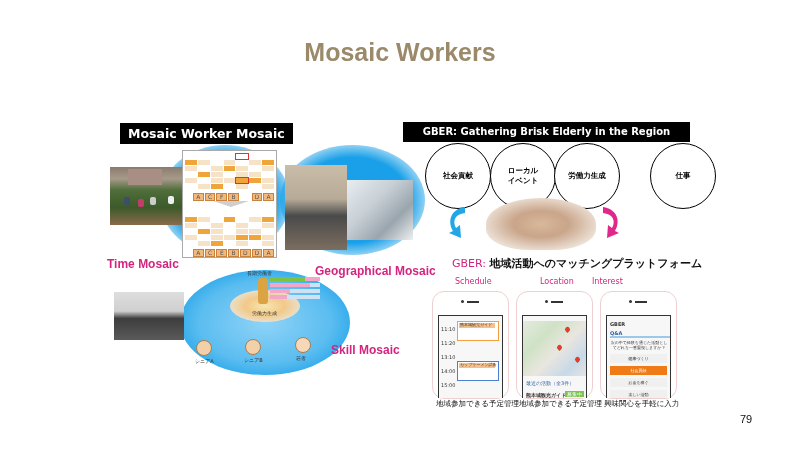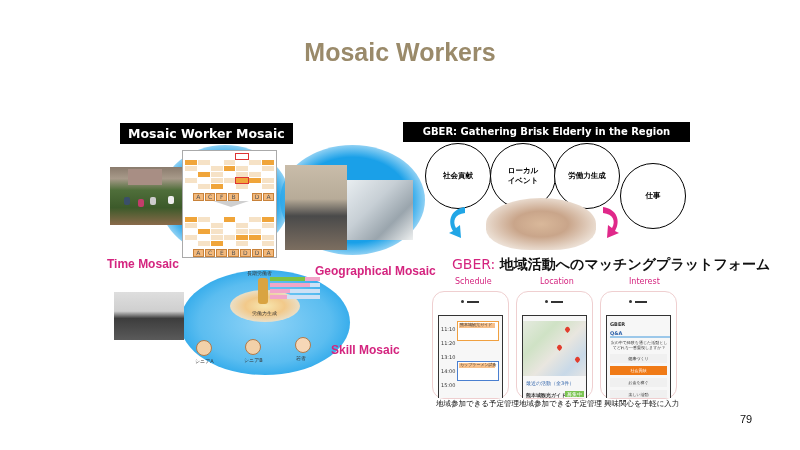--- a/index.html
+++ b/index.html
@@ -57,35 +57,35 @@
     background: radial-gradient(ellipse at center, #f7e7b0 0%, #f2c98a 40%, #e9e2cf 75%, #f5f5f5 100%); }
   .skill-figure { position: absolute; left: 258px; top: 278px; width: 10px; height: 26px; background: #d9a441; border-radius: 3px; }
   .skill-bars { position: absolute; left: 270px; top: 277px; width: 50px; }
   .skill-bars div { height: 4px; margin-bottom: 2px; }
   .avatar { position: absolute; width: 16px; height: 16px; border-radius: 50%; background: #f2d1a9; border: 1px solid #b07a4a; }
   .mini-label { position: absolute; font-size: 5px; color: #333; font-family: "DejaVu Sans", sans-serif; white-space: nowrap; }
 
   .circle { position: absolute; top: 143px; width: 66px; height: 66px; border: 1.5px solid #000; border-radius: 50%;
     display: flex; align-items: center; justify-content: center; text-align: center;
     font-family: "DejaVu Sans", sans-serif; font-weight: bold; font-size: 7.5px; line-height: 10px; background: #fff; white-space: pre-line; }
-  .c1 { left: 425px; } .c2 { left: 490px; } .c3 { left: 554px; } .c4 { left: 620px; margin-top: 20px; }
+  .c1 { left: 425px; } .c2 { left: 490px; } .c3 { left: 554px; } .c4 { left: 650px; }
 
   .cycle-arrow { position: absolute; top: 203px; width: 28px; height: 36px; }
   .arrow-left { left: 443px; }
   .arrow-right { left: 597px; }
 
   .crowd { position: absolute; left: 486px; top: 198px; width: 110px; height: 52px; border-radius: 50% 50% 40% 40%;
     background: radial-gradient(ellipse at center, #d9b89a 0%, #c9a58a 35%, #e8d9cc 70%, rgba(255,255,255,0) 100%); }
 
-  .platform-line { position: absolute; left: 452px; top: 256px; font-size: 14px; white-space: nowrap; font-family: "DejaVu Sans", sans-serif; text-align: center; }
+  .platform-line { position: absolute; left: 452px; top: 256px; font-size: 11px; white-space: nowrap; font-family: "DejaVu Sans", sans-serif; text-align: center; }
   .platform-line .gber { color: #d4247f; }
   .platform-line .jp { color: #111; font-weight: bold; }
 
   .col-label { position: absolute; top: 277px; font-size: 8px; color: #d4247f; font-family: "DejaVu Sans", sans-serif; white-space: nowrap; }
-  .cl1 { left: 455px; } .cl2 { left: 540px; } .cl3 { left: 629px; }
+  .cl1 { left: 455px; } .cl2 { left: 540px; } .cl3 { left: 592px; }
 
   .phone { position: absolute; top: 291px; width: 77px; height: 108px; border: 1.5px solid #efcfd0; border-radius: 12px; background: #fff; }
   .ph1 { left: 432px; } .ph2 { left: 516px; } .ph3 { left: 600px; }
   .phone .cam { position: absolute; top: 8px; left: 28px; width: 3px; height: 3px; background: #333; border-radius: 50%; }
   .phone .spk { position: absolute; top: 9px; left: 34px; width: 12px; height: 1.5px; background: #333; }
   .phone .screen { position: absolute; left: 5px; right: 5px; top: 23px; bottom: 0; border: 1px solid #333; border-bottom: none; background: #f7f7f7; overflow: hidden; }
   .sched-block { position: absolute; left: 18px; right: 3px; height: 20px; background: #fff; border: 1px solid; }
   .sched-tag { position: absolute; left: 1px; top: 1px; height: 5px; width: 36px; }
   .map { position: absolute; left: 0; right: 0; top: 5px; height: 55px;
     background: linear-gradient(135deg, #e5eadf 0%, #cfe2c5 30%, #e9e6df 55%, #c8d9e8 80%, #e4e4e4 100%); }

